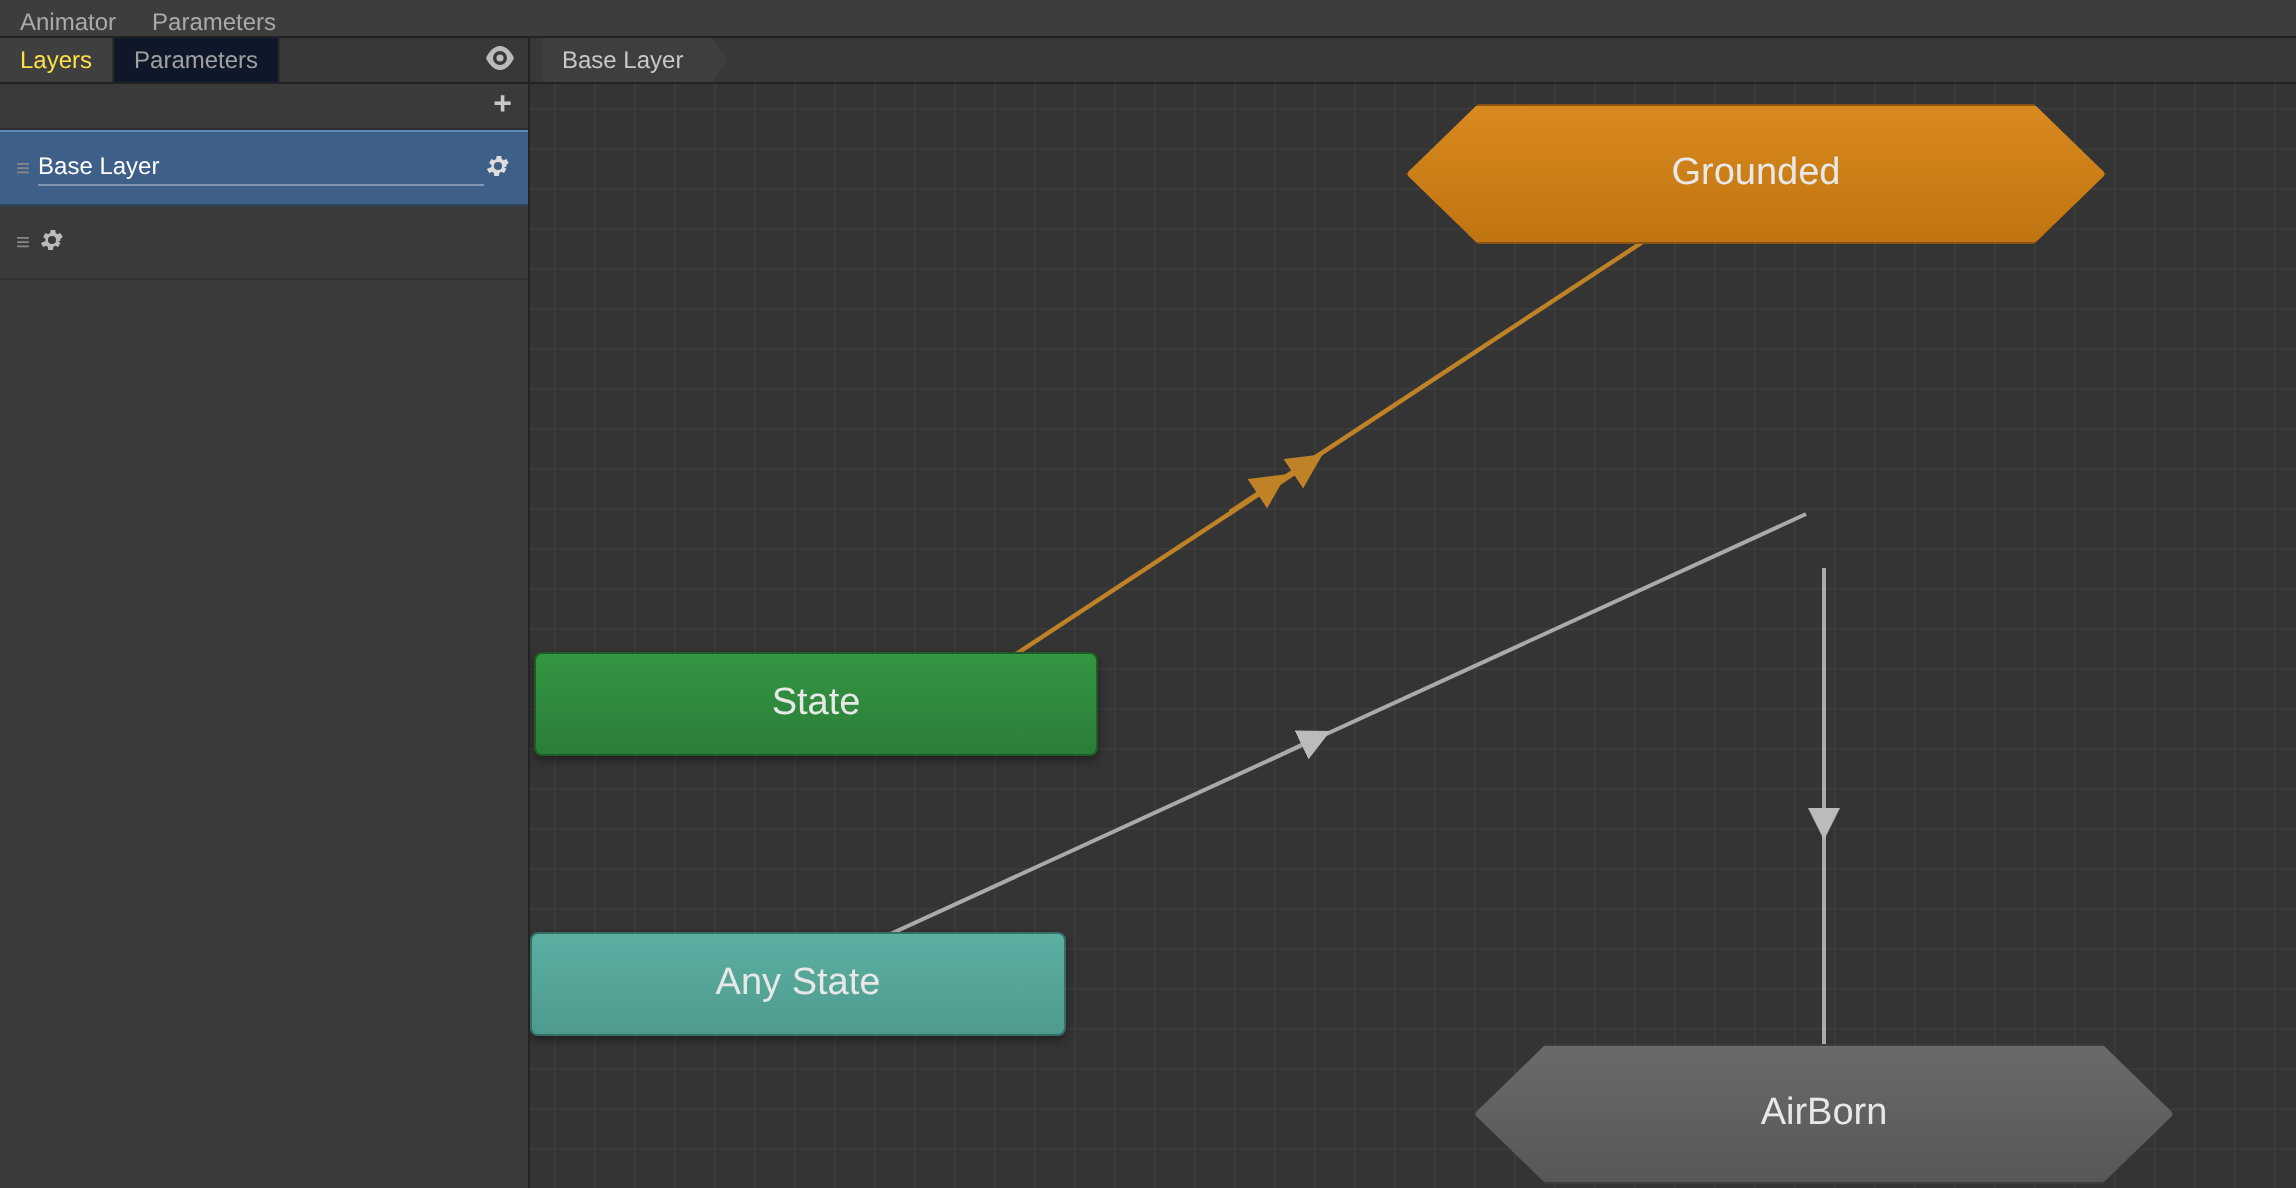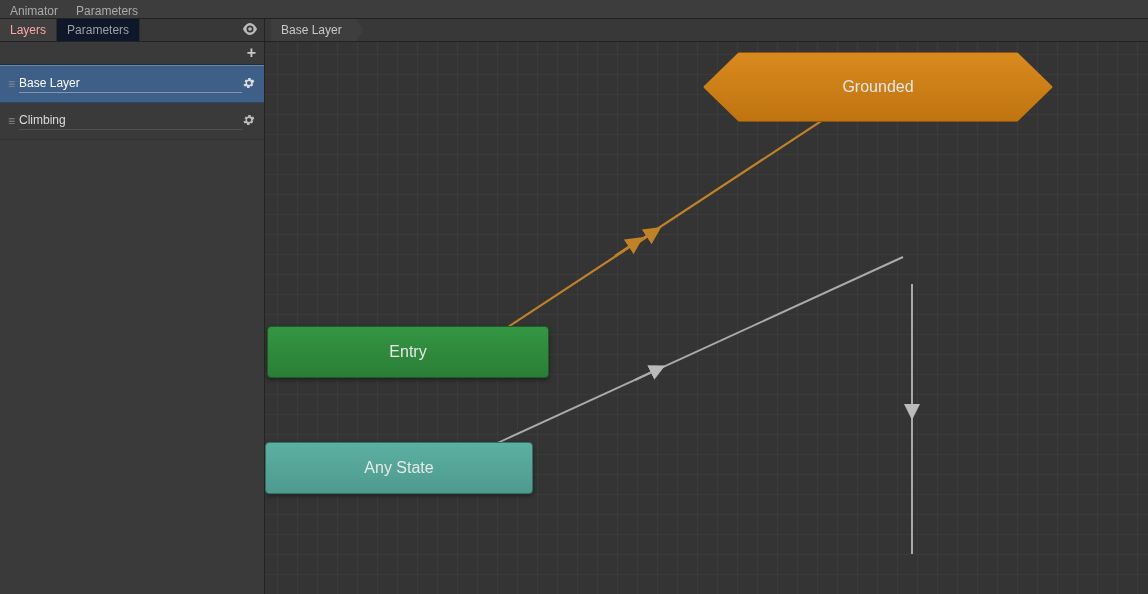--- a/index.html
+++ b/index.html
@@ -1,21 +1,21 @@
 <!DOCTYPE html>
 <html><head>
 <meta charset="utf-8">
 <style>
 html,body{margin:0;padding:0;width:1148px;height:594px;overflow:hidden;background:#2a2a2a;font-family:Arial,Helvetica,sans-serif;font-size:12px;color:#c8c8c8}
 .root{display:flex;flex-direction:column;width:100%;height:100%}
 .top-tabs{height:18px;background:#3d3d3d;border-bottom:1px solid #222;display:flex;align-items:flex-end;padding-left:10px}
 .top-tabs .tab{color:#aaa;margin-right:18px;font-size:12px}
 .second-row{height:22px;background:#383838;border-bottom:1px solid #222;display:flex;align-items:stretch}
 .second-row .left{width:264px;display:flex;align-items:center;border-right:1px solid #232323}
-.second-row .left .panel-tab{padding:0 10px;height:100%;display:flex;align-items:center;background:#3f3f3f;border-right:1px solid #2c2c2c;color:#fca5a5;cursor:pointer}
+.second-row .left .panel-tab{padding:0 10px;height:100%;display:flex;align-items:center;background:#3f3f3f;border-right:1px solid #2c2c2c;color:#fde047;cursor:pointer}
 .second-row .left .panel-tab.inactive{background:#0f172a;color:#a0a0a0}
 .second-row .left .eye{margin-left:auto;margin-right:6px;color:#c8c8c8}
 .second-row .right{display:flex;align-items:center;padding-left:6px}
 .breadcrumb-item{position:relative;height:100%;display:flex;align-items:center;padding:0 14px 0 10px;background:#3e3e3e;color:#c8c8c8}
 .breadcrumb-item:after{content:"";position:absolute;right:-8px;top:0;width:0;height:0;border-top:11px solid transparent;border-bottom:11px solid transparent;border-left:8px solid #3e3e3e}
 .body{flex:1;display:flex;min-height:0}
 .sidebar{width:264px;background:#3a3a3a;border-right:1px solid #232323;display:flex;flex-direction:column}
 .add-row{height:22px;display:flex;align-items:center;justify-content:flex-end;padding-right:8px;border-bottom:1px solid #2d2d2d}
 .plus{font-size:16px;font-weight:bold;color:#c8c8c8;cursor:pointer}
 .layer{height:36px;display:flex;align-items:center;padding:0 8px;border-bottom:1px solid #303030}
@@ -27,21 +27,21 @@
 .layer.normal .name{border-bottom:1px solid rgba(255,255,255,.12);padding-bottom:2px}
 .canvas{flex:1;position:relative;background-color:#343434;
  background-image:
   linear-gradient(#3b3b3b 1px,transparent 1px),
   linear-gradient(90deg,#3b3b3b 1px,transparent 1px),
   linear-gradient(#303030 1px,transparent 1px),
   linear-gradient(90deg,#303030 1px,transparent 1px);
  background-size:20px 20px,20px 20px,100px 100px,100px 100px;
  background-position:-8px -8px,-8px -8px,-8px -8px,-8px -8px;
  overflow:hidden}
-.node{position:absolute;display:flex;align-items:center;justify-content:center;color:#e8e8e8;font-size:16px;border-radius:4px;box-shadow:0 2px 4px rgba(0,0,0,.4)}
+.node{position:absolute;display:flex;align-items:center;justify-content:center;color:#e8e8e8;font-size:19px;border-radius:4px;box-shadow:0 2px 4px rgba(0,0,0,.4)}
 .node.rect{width:280px;height:50px}
 .node.hex{width:348px;height:68px;clip-path:polygon(36px 0,calc(100% - 36px) 0,100% 50%,calc(100% - 36px) 100%,36px 100%,0 50%)}
 .green{background:linear-gradient(180deg,#349643,#2a7e37);border:1px solid #1f5b27}
 .teal{background:linear-gradient(180deg,#5bb0a2,#4e9a8e);border:1px solid #357067}
 .grey{background:linear-gradient(180deg,#6a6a6a,#575757);border:1px solid #3e3e3e}
 .orange{background:linear-gradient(180deg,#d98a1f,#c07410);border:1px solid #8a5310}
 svg.wires{position:absolute;left:0;top:0;width:100%;height:100%;pointer-events:none}
 </style>
 </head>
 <body>
@@ -77,21 +77,20 @@
     <span class="drag">≡</span>
     <span class="name">Base Layer</span>
     <span class="gear">
      <svg width="14" height="14" viewBox="0 0 24 24">
               <path fill="#ddd" d="M19.14 12.94a7.14 7.14 0 000-1.88l2.03-1.58-2-3.46-2.39.96a7.03 7.03 0 00-1.62-.94l-.36-2.54h-4l-.36 2.54c-.58.24-1.12.55-1.62.94l-2.39-.96-2 3.46 2.03 1.58a7.14 7.14 0 000 1.88L2.43 14.5l2 3.46 2.39-.96c.5.39 1.04.7 1.62.94l.36 2.54h4l.36-2.54c.58-.24 1.12-.55 1.62-.94l2.39.96 2-3.46-2.03-1.56zM12 15.5A3.5 3.5 0 1112 8.5a3.5 3.5 0 010 7z"></path>
             </svg>
     </span>
    </div>
    <div class="layer normal">
     <span class="drag">≡</span>
-    <span class="name">Climbing</span>
     <span class="gear">
      <svg width="14" height="14" viewBox="0 0 24 24">
               <path fill="#bbb" d="M19.14 12.94a7.14 7.14 0 000-1.88l2.03-1.58-2-3.46-2.39.96a7.03 7.03 0 00-1.62-.94l-.36-2.54h-4l-.36 2.54c-.58.24-1.12.55-1.62.94l-2.39-.96-2 3.46 2.03 1.58a7.14 7.14 0 000 1.88L2.43 14.5l2 3.46 2.39-.96c.5.39 1.04.7 1.62.94l.36 2.54h4l.36-2.54c.58-.24 1.12-.55 1.62-.94l2.39.96 2-3.46-2.03-1.56zM12 15.5A3.5 3.5 0 1112 8.5a3.5 3.5 0 010 7z"></path>
             </svg>
     </span>
    </div>
   </div>
 
   <div class="canvas">
    <svg class="wires">
@@ -112,20 +111,23 @@
     <line x1="370" y1="338" x2="393" y2="327" stroke="#aaaaaa" stroke-width="2" marker-end="url(#arrW)"></line>
 
     <line x1="647" y1="242" x2="647" y2="512" stroke="#aaaaaa" stroke-width="2"></line>
     <line x1="647" y1="350" x2="647" y2="370" stroke="#aaaaaa" stroke-width="2" marker-end="url(#arrW)"></line>
    </svg>
 
    <div class="node hex orange" style="left:438px;top:10px">
           <span>Grounded</span>
         </div>
    <div class="node rect green" style="left:2px;top:284px">
-          <span>Entry</span>
+          <span>State</span>
         </div>
-   <div class="node rect teal" style="left:0px;top:400px;width:266px">
+   <div class="node rect teal" style="left:0px;top:424px;width:266px">
           <span>Any State</span>
+        </div>
+   <div class="node hex grey" style="left:472px;top:480px">
+          <span>AirBorn</span>
         </div>
   </div>
  </div>
 </div>
 
 </body></html>

